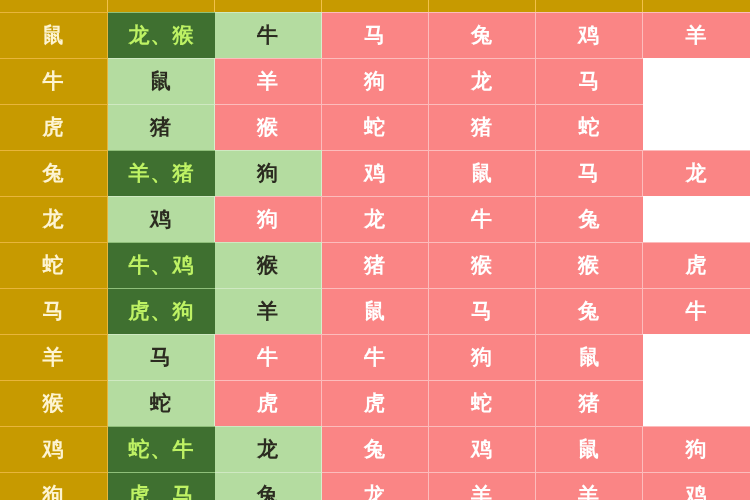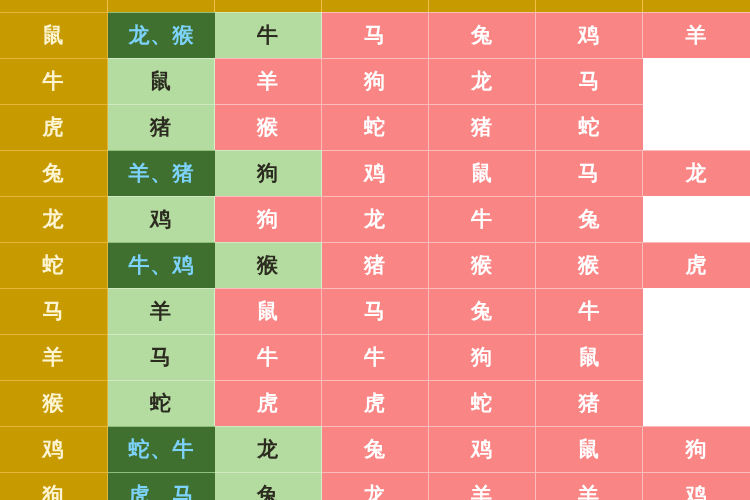--- a/index.html
+++ b/index.html
@@ -70,21 +70,21 @@
     color: #fdf4d2;
     font-weight: bold;
     border-top: 1px solid #e8b53c;
     border-right: 1px solid #e8b53c;
   }
 
   
   .c-best {
     width: 107px;
     background: #3f7030;
-    color: #7dd3fc;
+    color: #bef264;
     font-weight: bold;
     border-top: 1px solid #8fbf7a;
   }
 
   
   .c-good {
     width: 107px;
     background: #b4dca0;
     color: #2b2b20;
     font-weight: bold;
@@ -171,20 +171,21 @@
         <div class="cell c-sign">蛇</div>
         <div class="cell c-best">牛、鸡</div>
         <div class="cell c-good">猴</div>
         <div class="cell c-bad">猪</div>
         <div class="cell c-bad">猴</div>
         <div class="cell c-bad">猴</div>
         <div class="cell c-bad last">虎</div>
       </div>
       <div class="row">
         <div class="cell c-sign">马</div>
+        <div class="cell c-best">虎、狗</div>
         <div class="cell c-good">羊</div>
         <div class="cell c-bad">鼠</div>
         <div class="cell c-bad">马</div>
         <div class="cell c-bad">兔</div>
         <div class="cell c-bad last">牛</div>
       </div>
       <div class="row">
         <div class="cell c-sign">羊</div>
         <div class="cell c-good">马</div>
         <div class="cell c-bad">牛</div>

